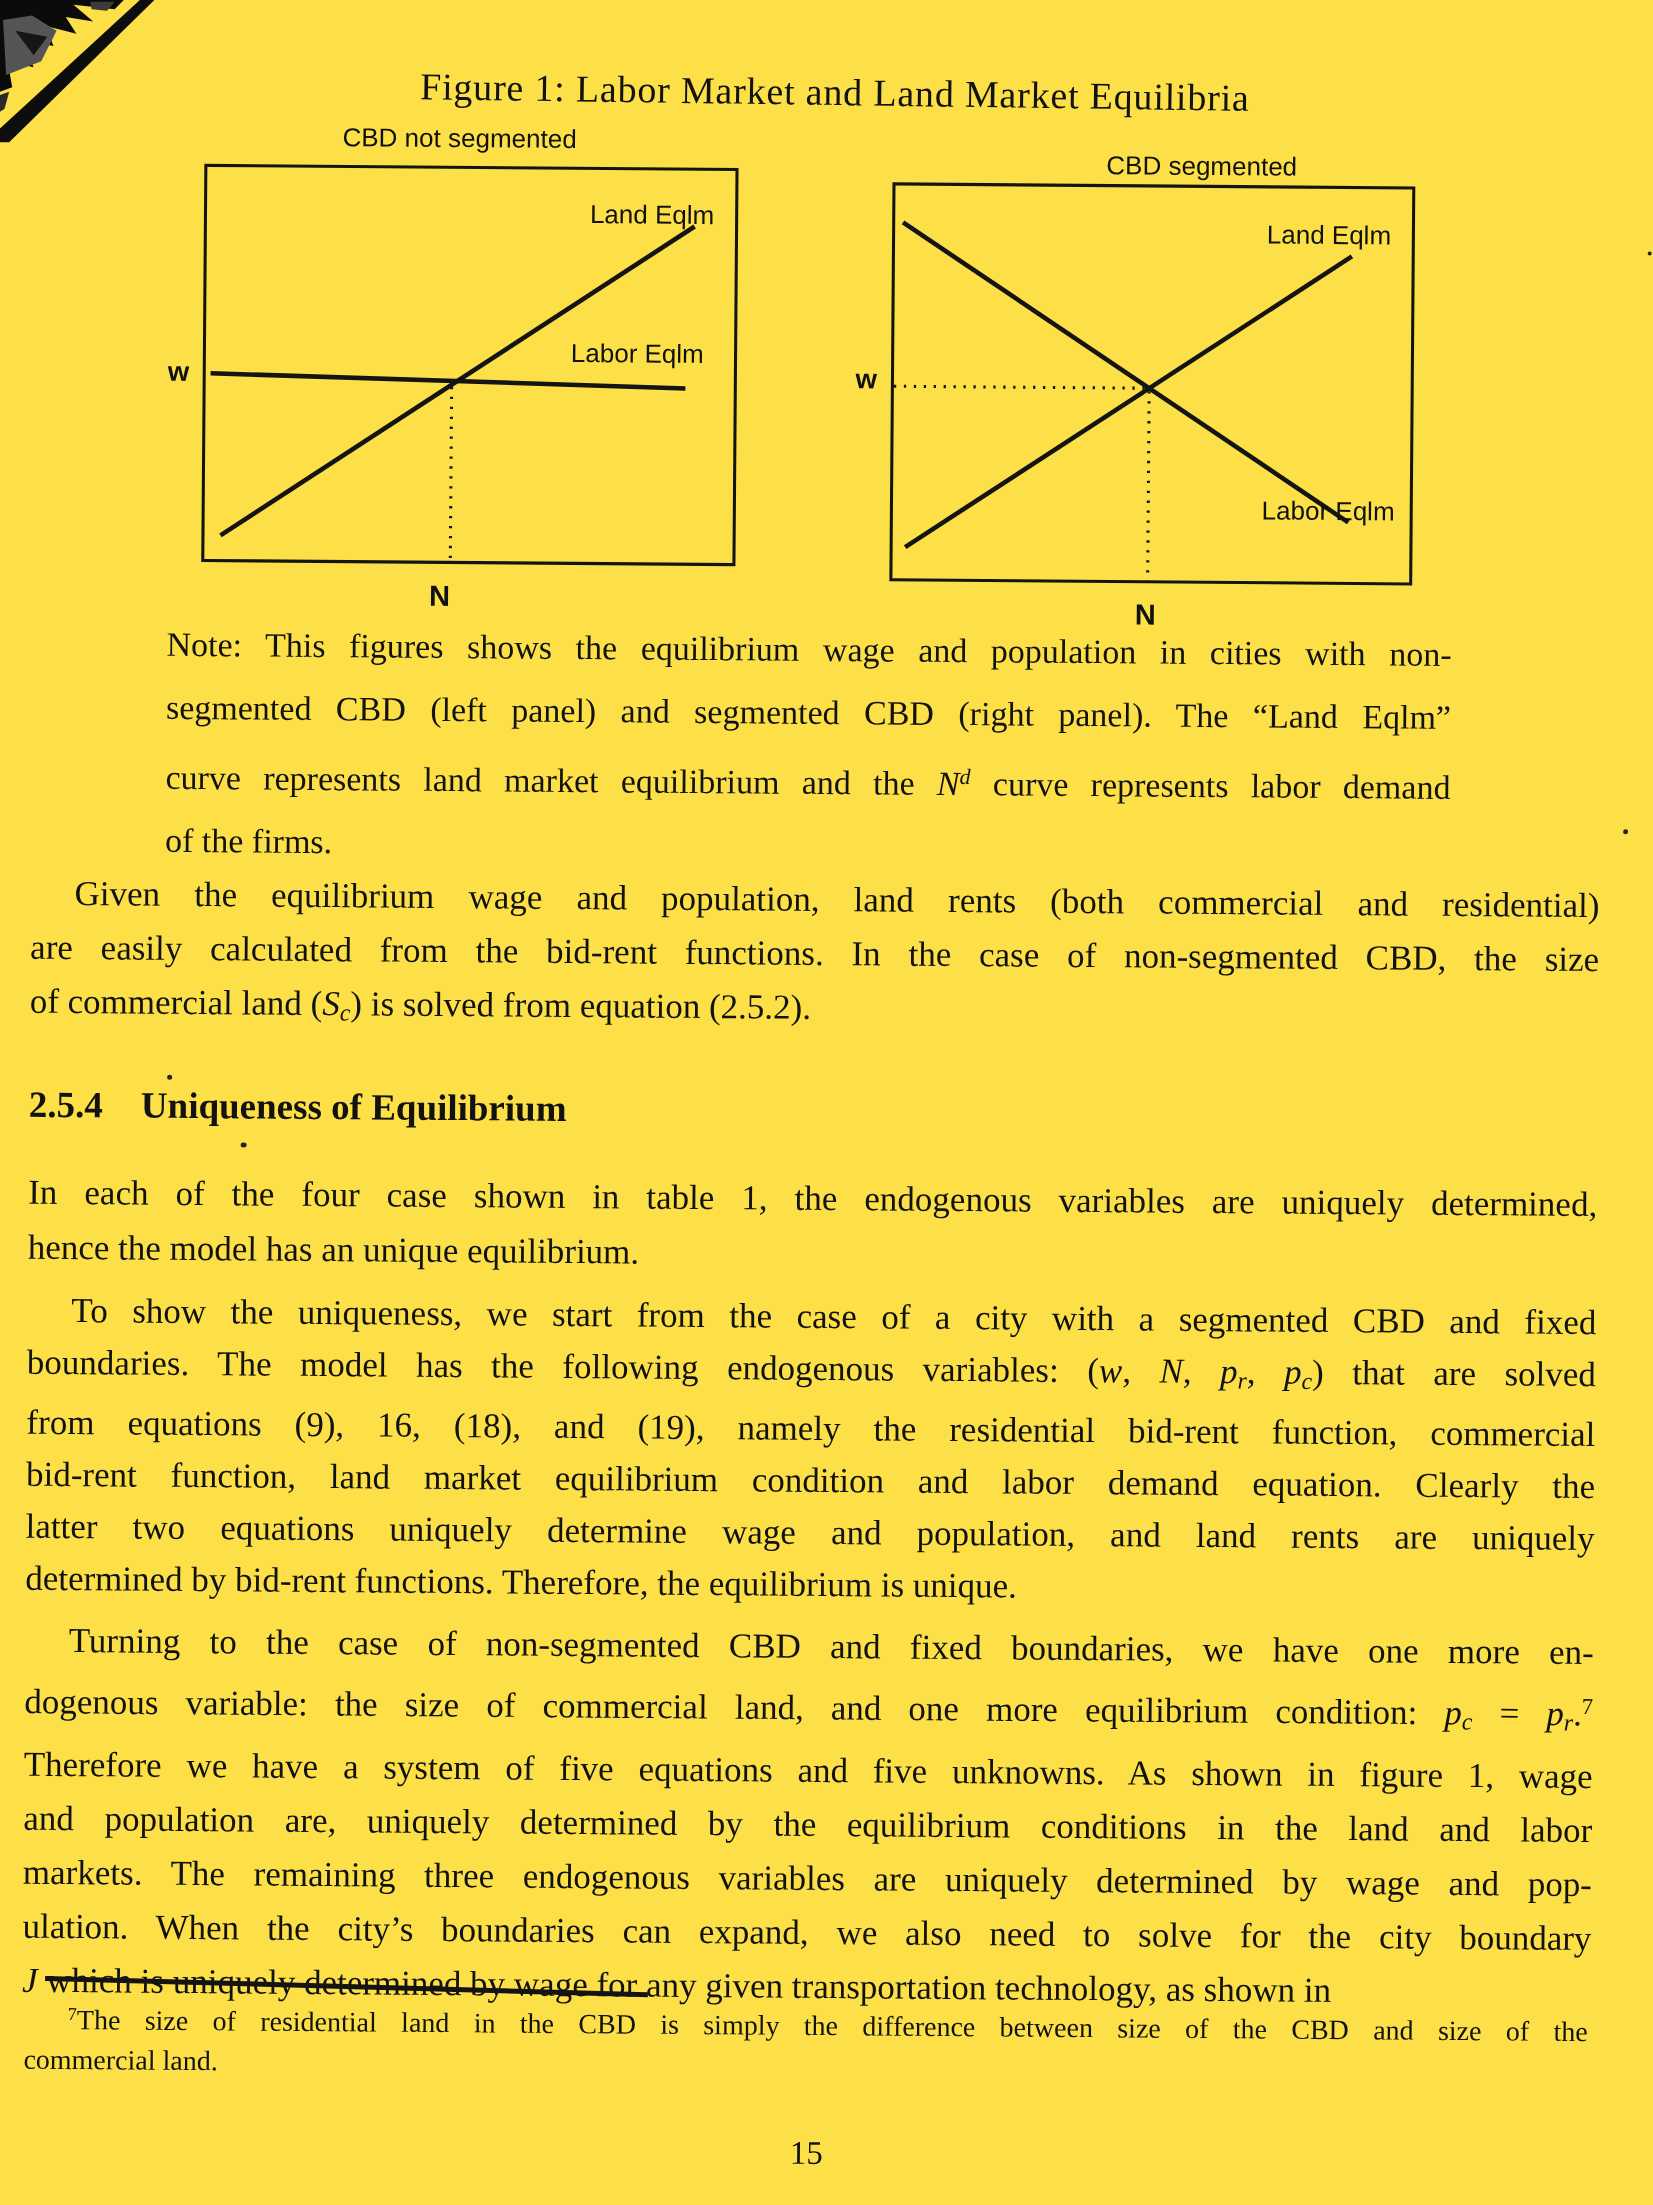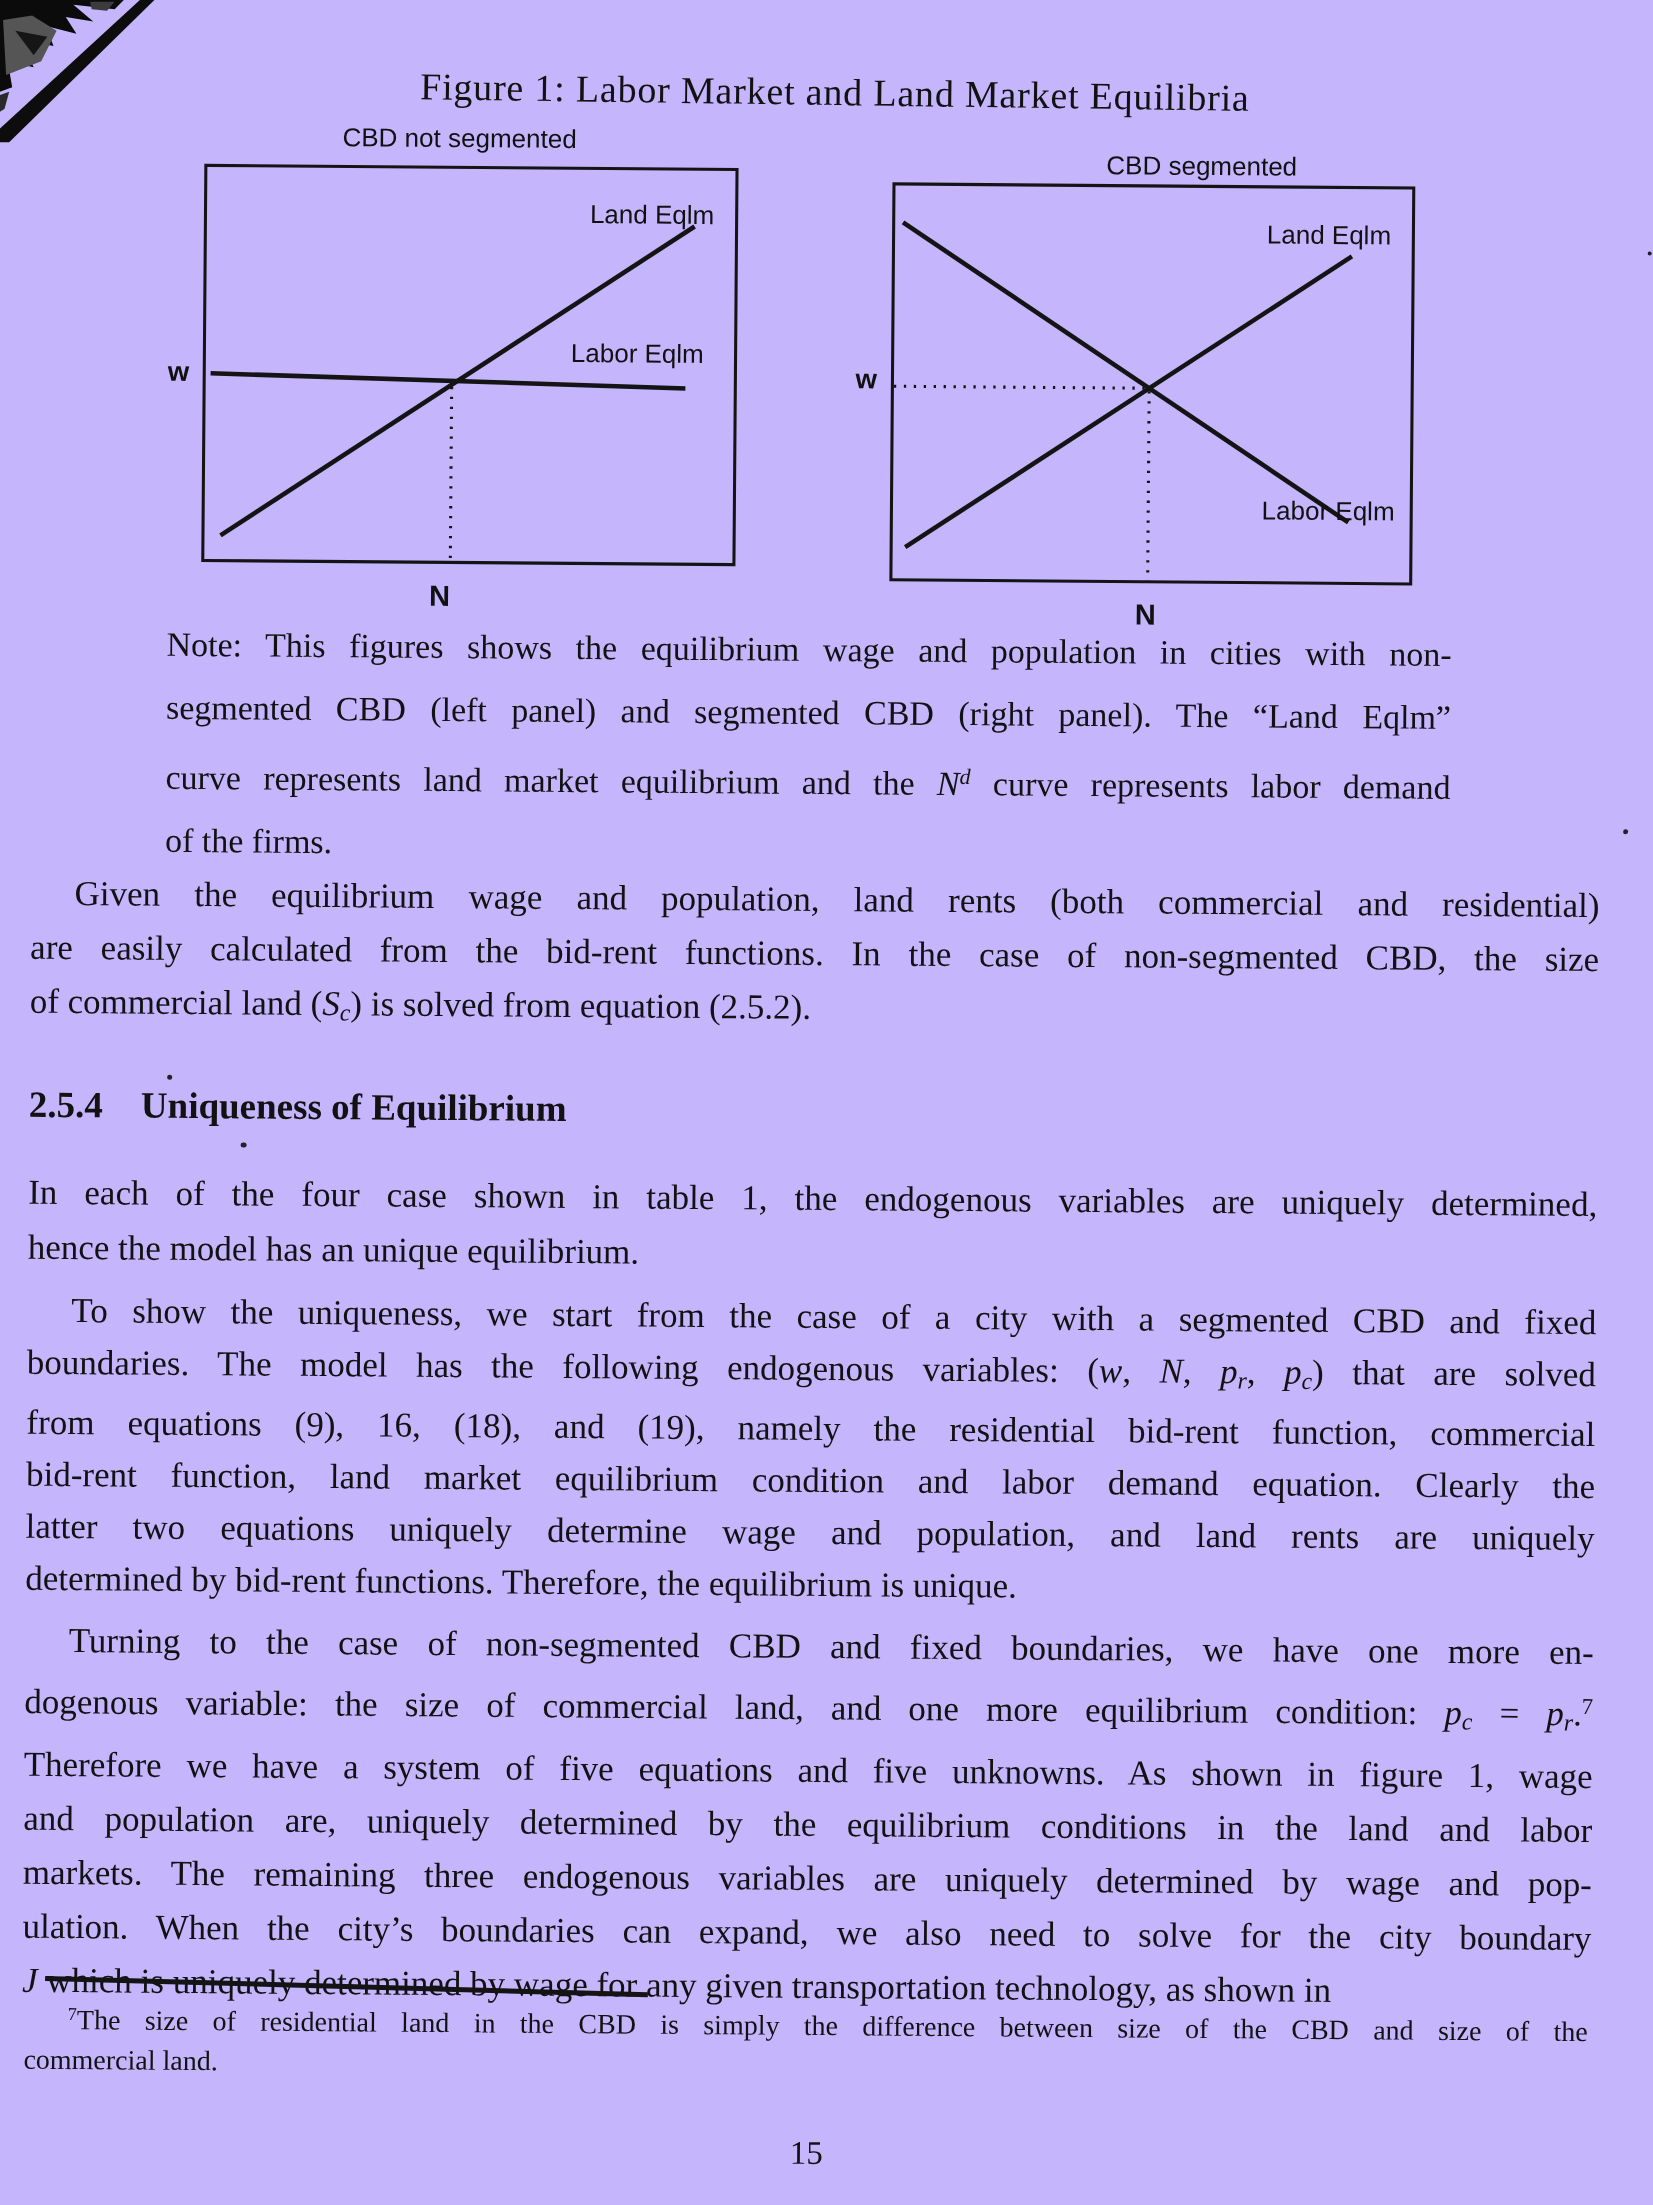--- a/index.html
+++ b/index.html
@@ -1,16 +1,16 @@
 <!DOCTYPE html>
 <html style="font-size:12.2px"><head>
 <meta charset="utf-8">
 <style>
   html,body{margin:0;padding:0;background:#ddd;}
-  .page{position:relative;width:1654px;height:2205px;background:#c4b5fd;overflow:hidden;
+  .page{position:relative;width:1654px;height:2205px;background:#fde047;overflow:hidden;
         font-family:"Liberation Serif",serif;color:#121212;}
   .rot{position:absolute;left:0;top:0;width:1654px;height:2205px;
        transform:rotate(0.45deg);transform-origin:50% 50%;}
 
   
   .fig-title{position:absolute;left:0;top:70px;width:1654px;text-align:center;
              font-size:38px;letter-spacing:0.8px;transform:rotate(0.35deg);}
   .panel{position:absolute;}
   .panel-l{left:197px;top:164px;width:535px;height:489px;}
   .panel-r{left:879px;top:149px;width:551px;height:505px;}

